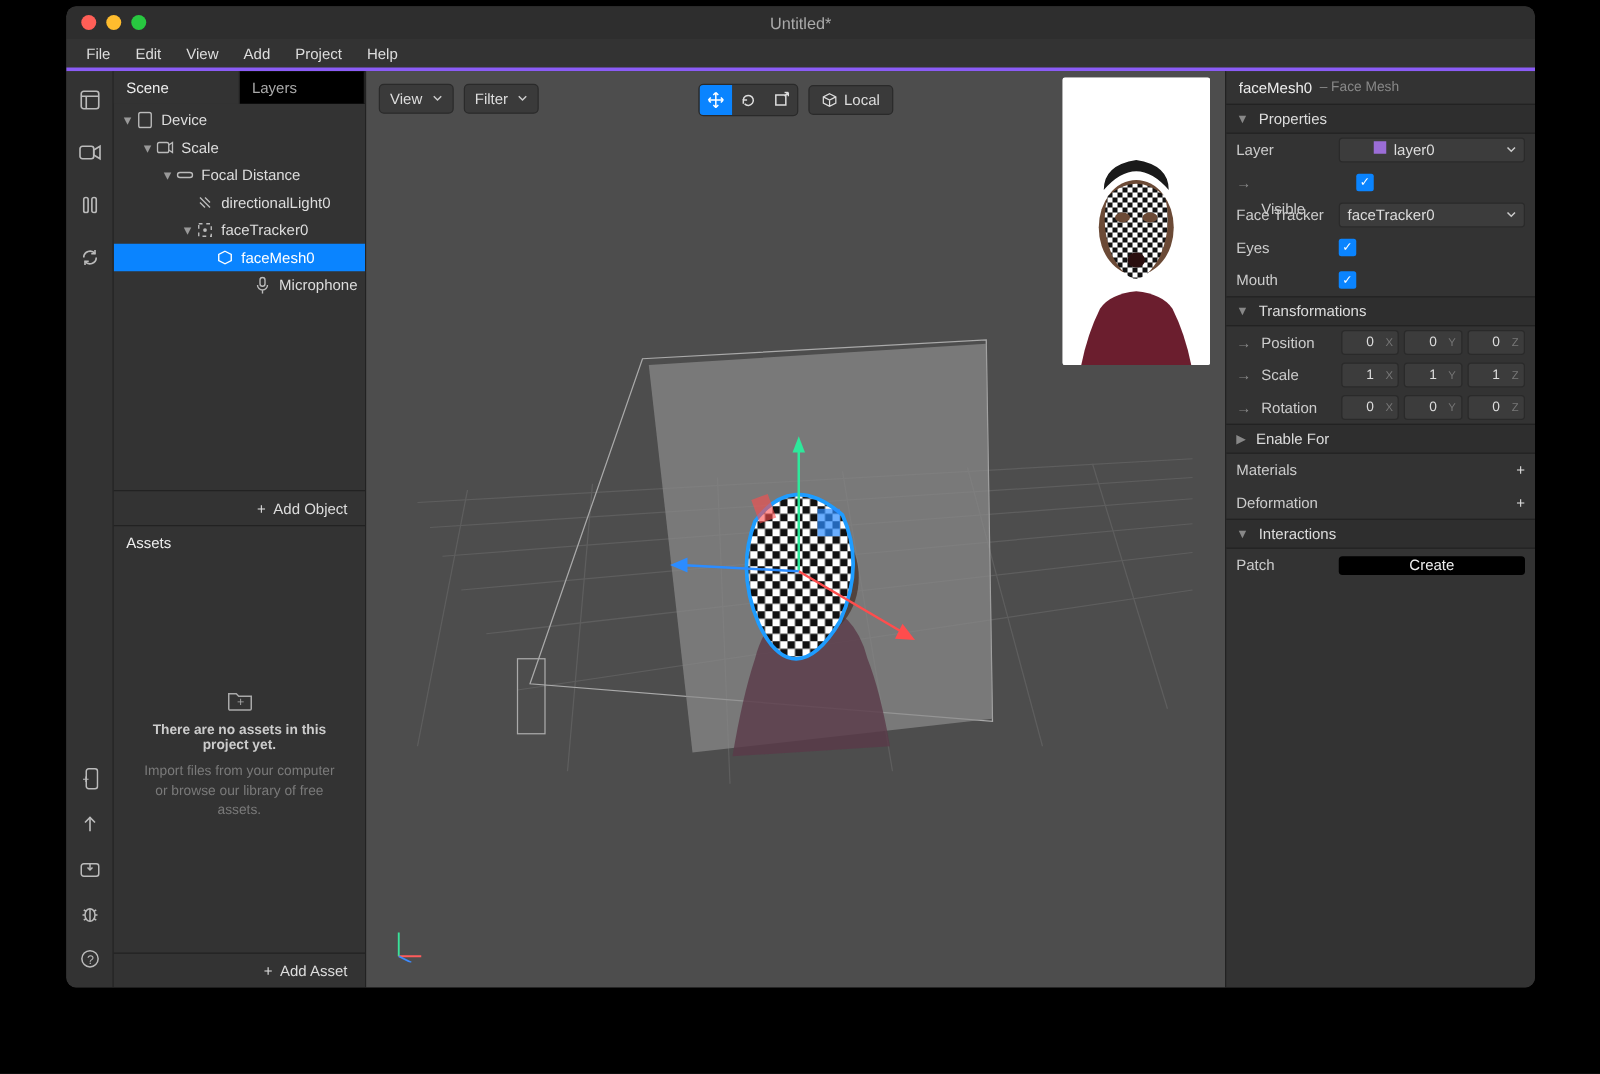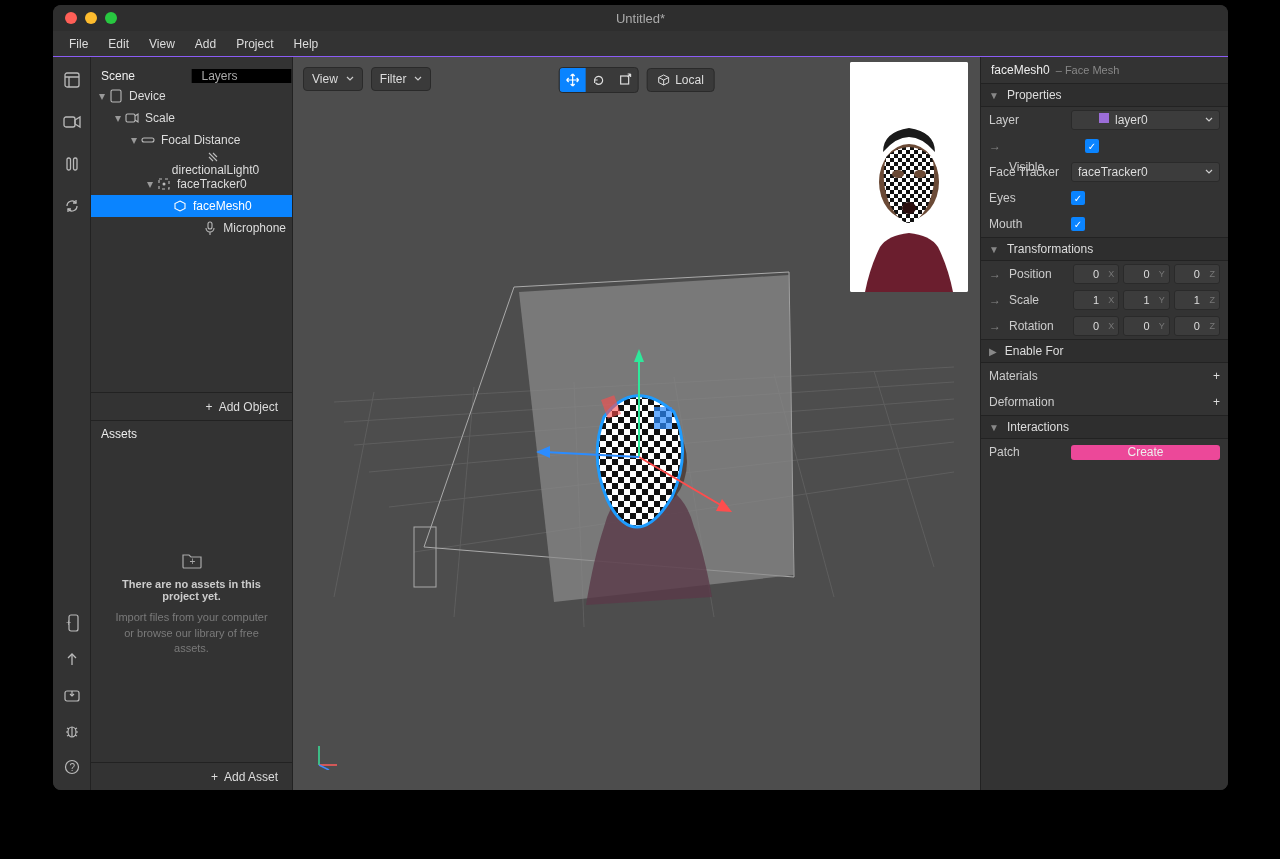--- a/index.html
+++ b/index.html
@@ -5,31 +5,31 @@
   * { box-sizing: border-box; margin: 0; padding: 0; }
   body { background: #000; font-family: -apple-system, "Helvetica Neue", Arial, sans-serif; font-size: 12px; color: #ccc; width: 1280px; height: 859px; overflow: hidden; }
   .window { position: absolute; left: 53px; top: 5px; width: 1175px; height: 785px; background: #333; border-radius: 8px; overflow: hidden; box-shadow: 0 10px 40px rgba(0,0,0,0.6); }
   .titlebar { height: 26px; background: #2e2e2e; display: flex; align-items: center; position: relative; border-top-left-radius: 8px; border-top-right-radius: 8px; }
   .traffic { display: flex; gap: 8px; margin-left: 12px; }
   .dot { width: 12px; height: 12px; border-radius: 50%; }
   .dot.red { background: #ff5f57; }
   .dot.yellow { background: #febc2e; }
   .dot.green { background: #28c840; }
   .titlebar-title { position: absolute; left: 0; right: 0; text-align: center; color: #aaa; font-size: 13px; pointer-events: none; }
-  .menubar { height: 26px; background: #333; display: flex; align-items: center; padding: 0 6px; border-bottom: 1px solid #8b5cf6; }
+  .menubar { height: 26px; background: #333; display: flex; align-items: center; padding: 0 6px; border-bottom: 3px solid #8b5cf6; }
   .menubar span { padding: 4px 10px; color: #ddd; cursor: default; }
 
   .body { display: flex; height: calc(100% - 52px); }
 
   .left-rail { width: 38px; background: #333; border-right: 1px solid #222; display: flex; flex-direction: column; align-items: center; padding-top: 14px; gap: 24px; }
   .left-rail-bottom { margin-top: auto; display: flex; flex-direction: column; align-items: center; gap: 18px; padding-bottom: 14px; }
   .rail-icon { width: 18px; height: 18px; color: #bbb; display:flex; align-items:center; justify-content:center; }
 
   .scene-col { width: 202px; background: #333; display: flex; flex-direction: column; border-right: 1px solid #222; }
-  .tabs { display: flex; height: 26px; align-items: flex-end; }
+  .tabs { display: flex; height: 26px; }
   .tab { flex: 1; display: flex; align-items: center; padding: 0 10px; font-size: 12px; color: #aaa; background: #000000; border-right: 1px solid #222; }
   .tab.active { background: #333; color: #eee; font-weight: 500; }
   .tree { flex: 1; overflow: auto; padding: 2px 0; font-size: 12px; }
   .tree-row { display: flex; align-items: center; height: 22px; padding-right: 6px; color: #ddd; white-space: nowrap; }
   .tree-row .tw { width: 10px; display: inline-flex; justify-content: center; color: #999; margin-right: 2px; }
   .tree-row.selected { background: #0a84ff; color: #fff; }
   .tree-row .ticon { width: 14px; height: 14px; margin-right: 6px; display:inline-flex; align-items:center; justify-content:center; color:#bbb; }
   .tree-row.selected .ticon { color:#fff; }
   .add-bar { height: 28px; border-top: 1px solid #222; display: flex; align-items: center; justify-content: flex-end; padding-right: 14px; color: #ddd; gap: 6px; font-size: 12px; }
 
@@ -61,21 +61,21 @@
   .prop-row .narrow-lab { color:#ccc; }
   .select { flex: 1; height: 20px; background: #3c3c3c; border: 1px solid #2a2a2a; border-radius: 3px; display: flex; align-items: center; padding: 0 6px; color: #ddd; justify-content: space-between; }
   .swatch { width: 10px; height: 10px; background: #9b6dd7; margin-right: 6px; }
   .chk { width: 14px; height: 14px; background: #0a84ff; border-radius: 2px; display: flex; align-items: center; justify-content: center; color: #fff; font-size: 10px; }
   .xyz { display: flex; gap: 4px; flex: 1; }
   .numf { flex: 1; height: 20px; background: #3c3c3c; border: 1px solid #2a2a2a; border-radius: 3px; display: flex; align-items: center; justify-content: center; color: #ddd; position: relative; font-size: 11px; }
   .numf .ax { position: absolute; right: 4px; color: #777; font-size: 9px; }
   .arrow-dot { color:#888; margin-right:2px; }
   .row-arrow { color:#888; font-size:10px; margin-right:2px; }
   .plus { margin-left: auto; color: #ddd; }
-  .create-btn { flex: 1; height: 15px; background: #ec4899; border-radius: 3px; display: flex; align-items: center; justify-content: center; color: #eee; }
+  .create-btn { flex: 1; height: 15px; background: #000000; border-radius: 3px; display: flex; align-items: center; justify-content: center; color: #eee; }
 
   svg { display: block; }
   .chev { width:8px; height:8px; }
 </style>
 </head>
 <body>
 
 <div class="window">
   <div class="titlebar">
     <div class="traffic">
@@ -193,21 +193,21 @@
           </div>
           <div class="tree-row" style="padding-left: 38px;">
             <span class="tw">▾</span>
             <span class="ticon">
               <svg width="14" height="8" viewBox="0 0 14 8">
                 <rect x="1" y="2" width="12" height="4" rx="2" fill="none" stroke="currentColor" stroke-width="1.1"></rect>
               </svg>
             </span>
             <span>Focal Distance</span>
           </div>
-          <div class="tree-row" style="padding-left: 54px; flex-direction: column;">
+          <div class="tree-row" style="padding-left: 54px;">
             <span class="tw"></span>
             <span class="ticon">
               <svg width="12" height="12" viewBox="0 0 12 12">
                 <path d="M2 2l8 8M6 2l4 4M2 6l4 4" stroke="currentColor" stroke-width="1.1" fill="none"></path>
               </svg>
             </span>
             <span>directionalLight0</span>
           </div>
           <div class="tree-row" style="padding-left: 54px;">
             <span class="tw">▾</span>

